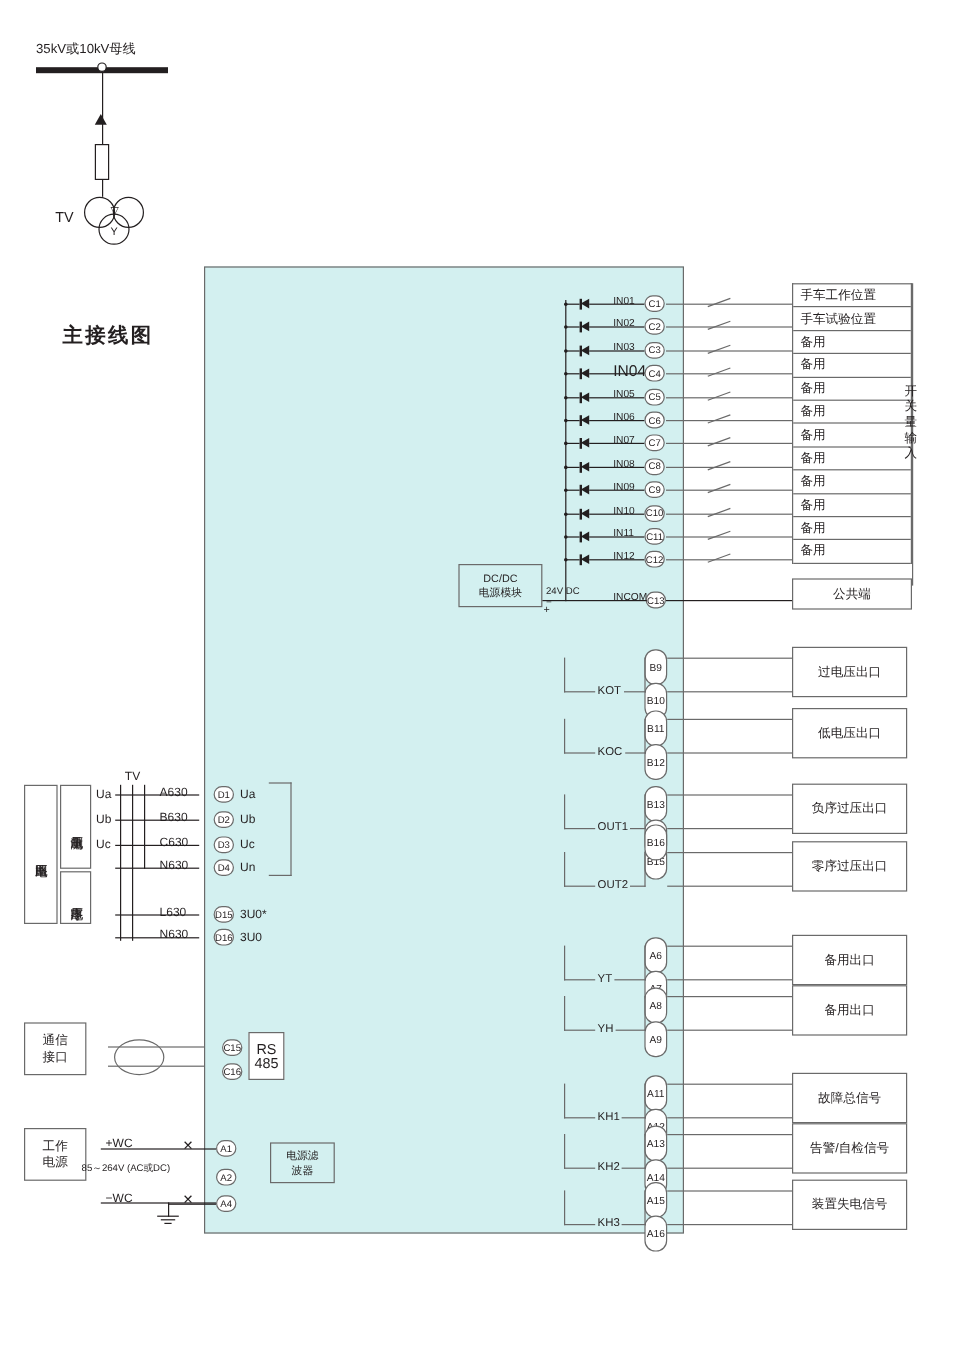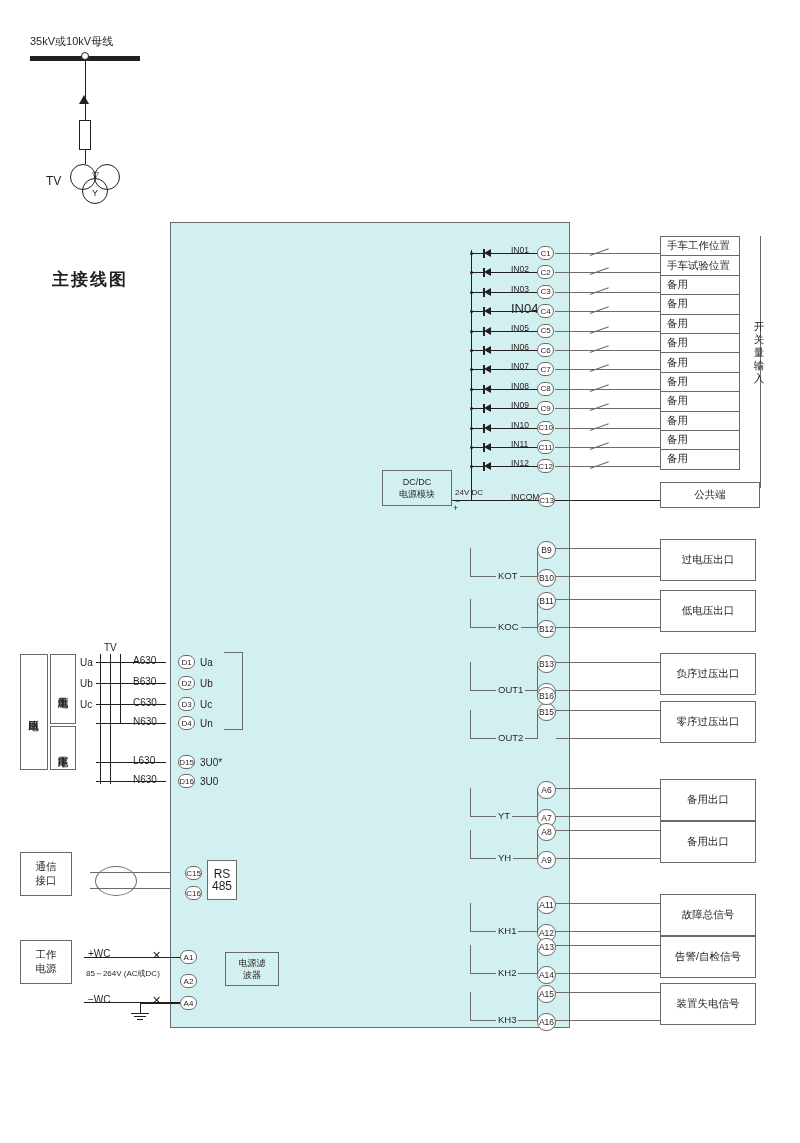--- a/index.html
+++ b/index.html
@@ -42,21 +42,21 @@
     position:absolute;left:79px;top:120px;width:12px;height:30px;
     border:1px solid #231f20;background:#fff;box-sizing:border-box;
   }
   .circ{
     position:absolute;border:1px solid #231f20;border-radius:50%;
     background:transparent;box-sizing:border-box;
   }
 
   
   .rt{
-    position:absolute;left:660px;top:236px;width:80px;
+    position:absolute;left:660px;top:236px;width:100px;
     border:1px solid #6a6a6a;border-bottom:none;box-sizing:border-box;
   }
   .rt .row{
     height:19.4px;border-bottom:1px solid #6a6a6a;
     font-size:10.5px;display:flex;align-items:center;padding-left:6px;
     box-sizing:border-box;white-space:nowrap;
   }
   .side-tag{
     position:absolute;left:752px;top:320px;width:14px;
     font-size:10.5px;line-height:13px;text-align:center;
@@ -80,21 +80,21 @@
     text-align:center;box-sizing:border-box;
   }
 
   
   .term{
     position:absolute;width:17px;height:14px;border:1px solid #6a6a6a;
     border-radius:9px;background:#fff;font-size:8px;
     display:flex;align-items:center;justify-content:center;box-sizing:border-box;
   }
   .term-r{
-    position:absolute;width:19px;height:18px;border:1px solid #6a6a6a;
+    position:absolute;width:19px;height:30px;border:1px solid #6a6a6a;
     border-radius:9px;background:#fff;font-size:8.5px;
     display:flex;align-items:center;justify-content:center;box-sizing:border-box;
   }
 
   
   .mod{
     position:absolute;border:1px solid #6a6a6a;background:#d3f0f0;
     font-size:9px;display:flex;align-items:center;justify-content:center;
     text-align:center;box-sizing:border-box;line-height:12px;
   }
@@ -422,21 +422,21 @@
       <div>RS</div>
       <div>485</div>
     </div>
   </div>
 
   <div class="lbox" style="left:20px;top:940px;width:52px;height:44px;">
     <span>工作<br>电源</span>
   </div>
   <div class="lbl" style="left:88px;top:948px;">+WC</div>
   <div class="lbl" style="left:88px;top:994px;">−WC</div>
-  <div class="lbl" style="left:68px;top:968px;font-size:8px;margin-left:18px;">85～264V (AC或DC)</div>
+  <div class="lbl" style="left:68px;top:968px;font-size:8px;">85～264V (AC或DC)</div>
   <div class="hline" style="left:84px;top:957px;width:96px;"></div>
   <div class="hline" style="left:84px;top:1002px;width:96px;"></div>
   <div class="lbl" style="left:152px;top:950px;font-size:11px;">✕</div>
   <div class="lbl" style="left:152px;top:995px;font-size:11px;">✕</div>
   <div class="term" style="left:180px;top:950px;">A1</div>
   <div class="term" style="left:180px;top:974px;">A2</div>
   <div class="term" style="left:180px;top:996px;">A4</div>
   <div class="mod" style="left:225px;top:952px;width:54px;height:34px;">
     <div>
       <div>电源滤</div>

